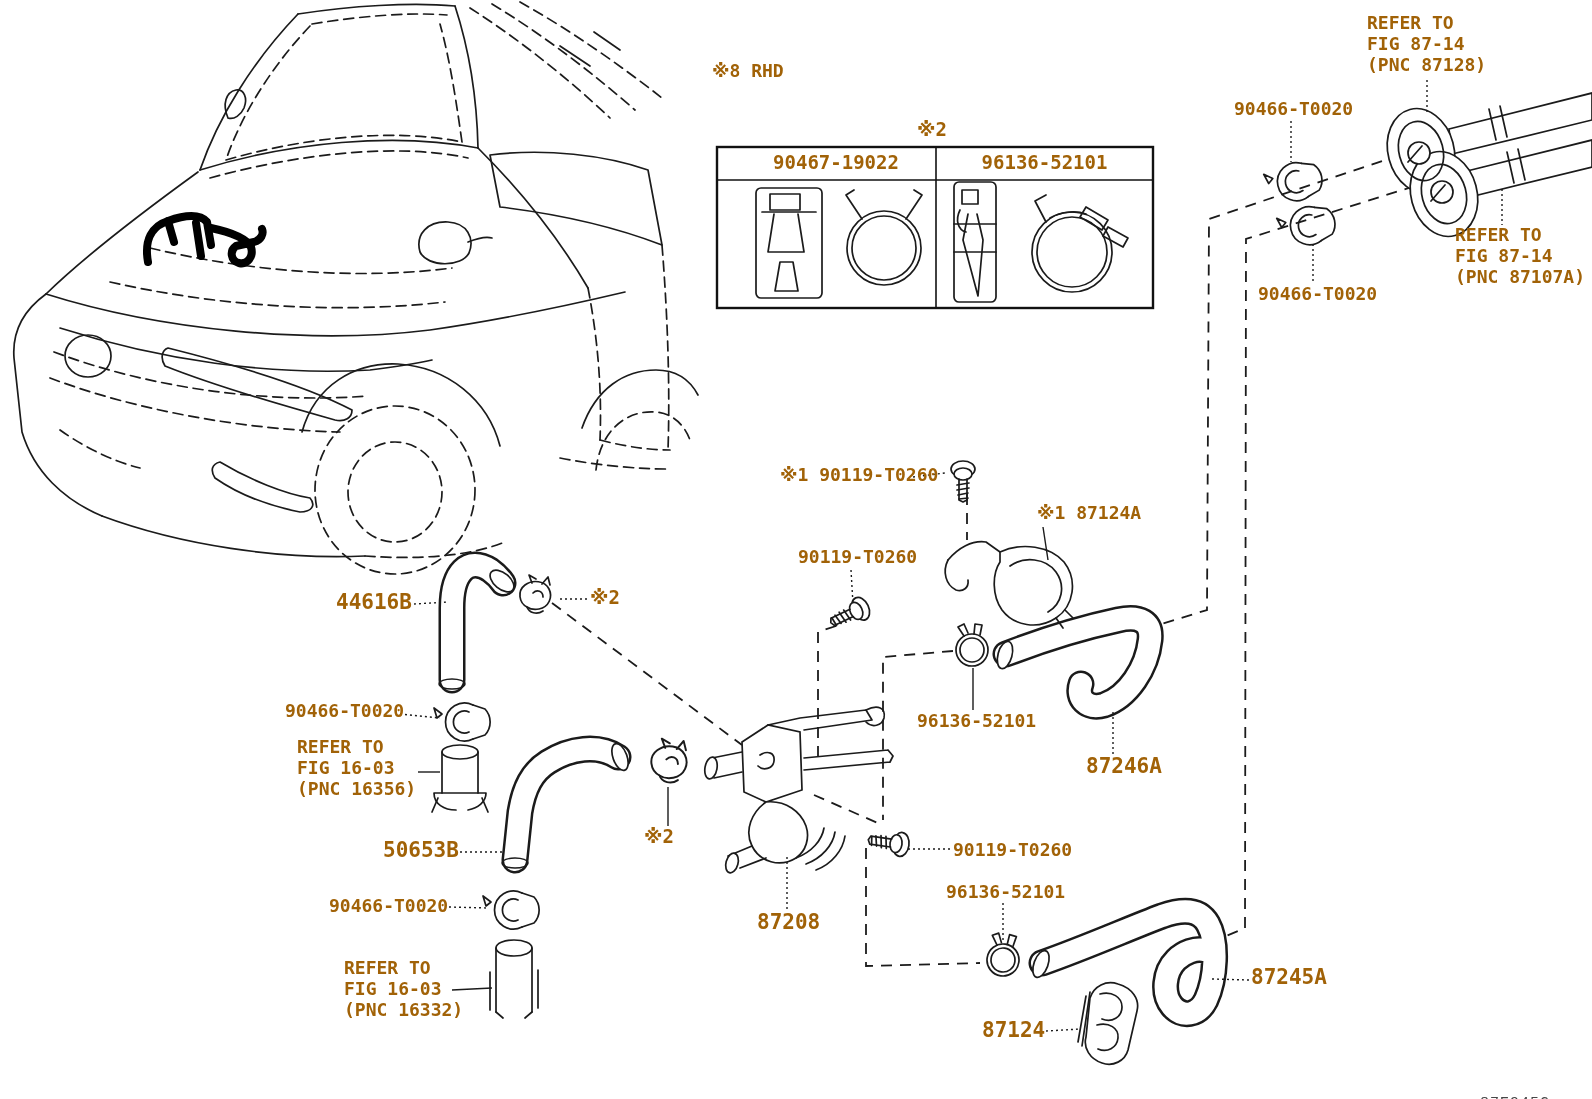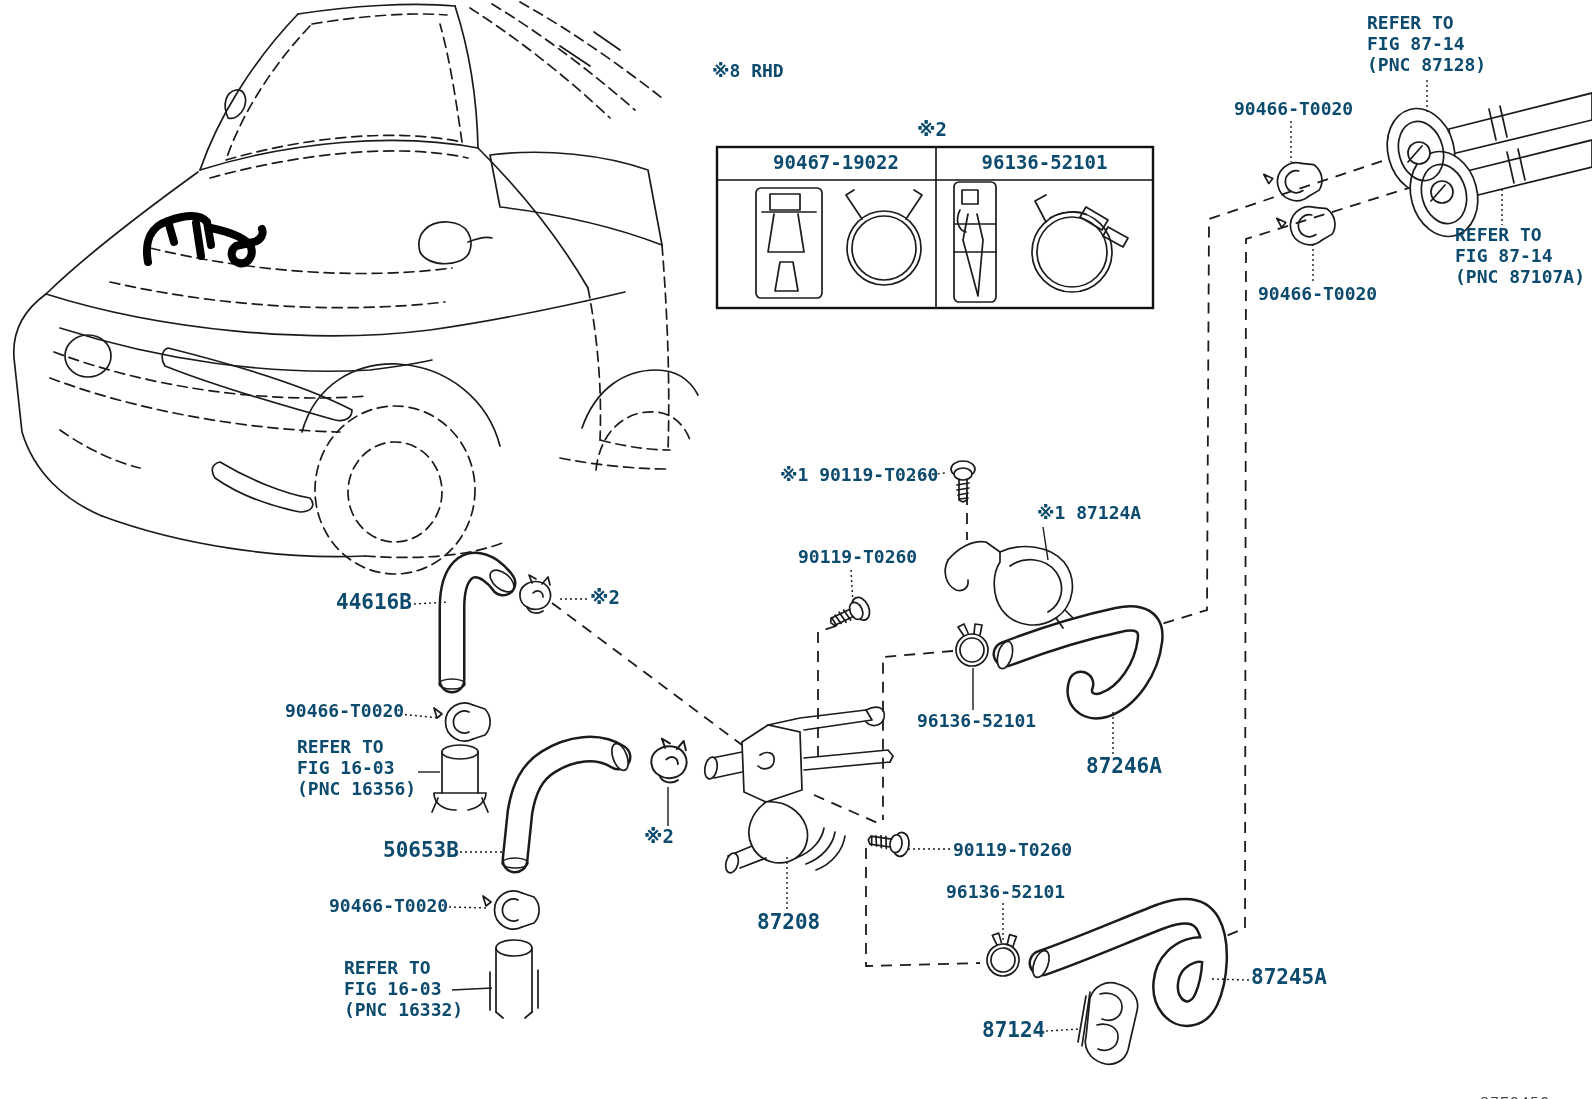--- a/index.html
+++ b/index.html
@@ -1,19 +1,19 @@
 <!DOCTYPE html>
 <html><head>
 <meta charset="utf-8">
 <style>
   html,body{margin:0;padding:0;background:#fff;}
   #stage{position:relative;width:1592px;height:1099px;background:#ffffff;overflow:hidden;
          font-family:"DejaVu Sans Mono","DejaVu Sans",monospace;}
   #diagram-svg{position:absolute;left:0;top:0;}
-  .lbl{position:absolute;font-weight:bold;font-size:18px;color:#0c4a6e;line-height:21px;
+  .lbl{position:absolute;font-weight:bold;font-size:18px;color:#a16207;line-height:21px;
        white-space:pre-line;letter-spacing:0px;}
   .lbl.big{font-size:21px;line-height:24px;}
   .lbl.note{font-size:19px;}
   .lbl.center{text-align:center;}
   .figcode{position:absolute;font-family:Liberation Mono, monospace;
        font-weight:400;font-size:15px;color:#454545;letter-spacing:1px;margin-top:38px;}
   
   .ln{fill:none;stroke:#1b1b1b;stroke-width:1.7;stroke-linecap:round;stroke-linejoin:round;}
   .lnd{fill:none;stroke:#1b1b1b;stroke-width:1.7;stroke-linecap:round;stroke-dasharray:10 6;}
   .dash{fill:none;stroke:#1b1b1b;stroke-width:1.8;stroke-dasharray:11 8;}

